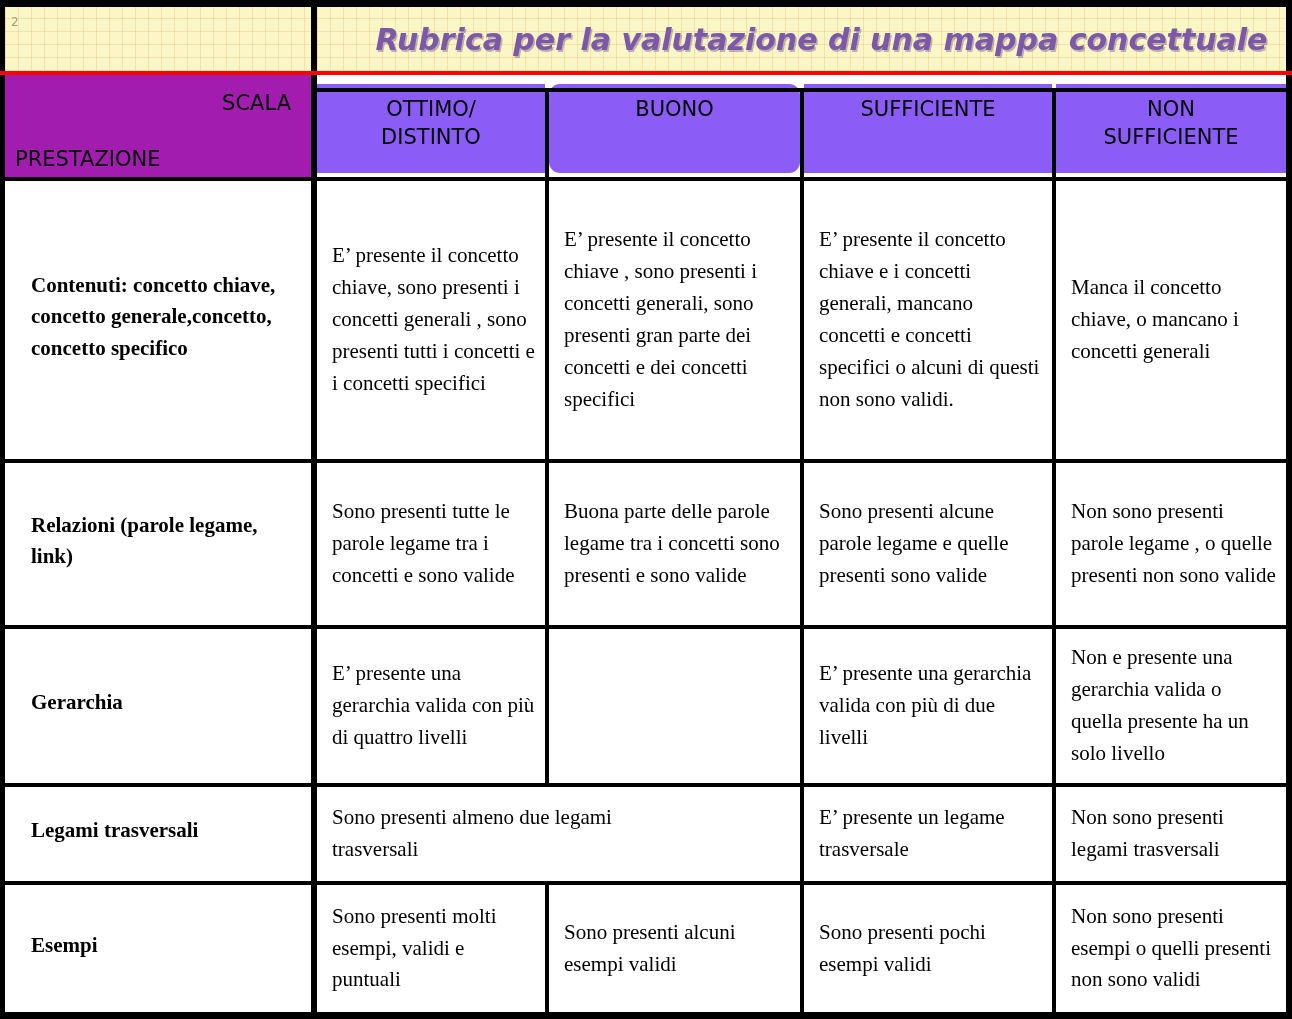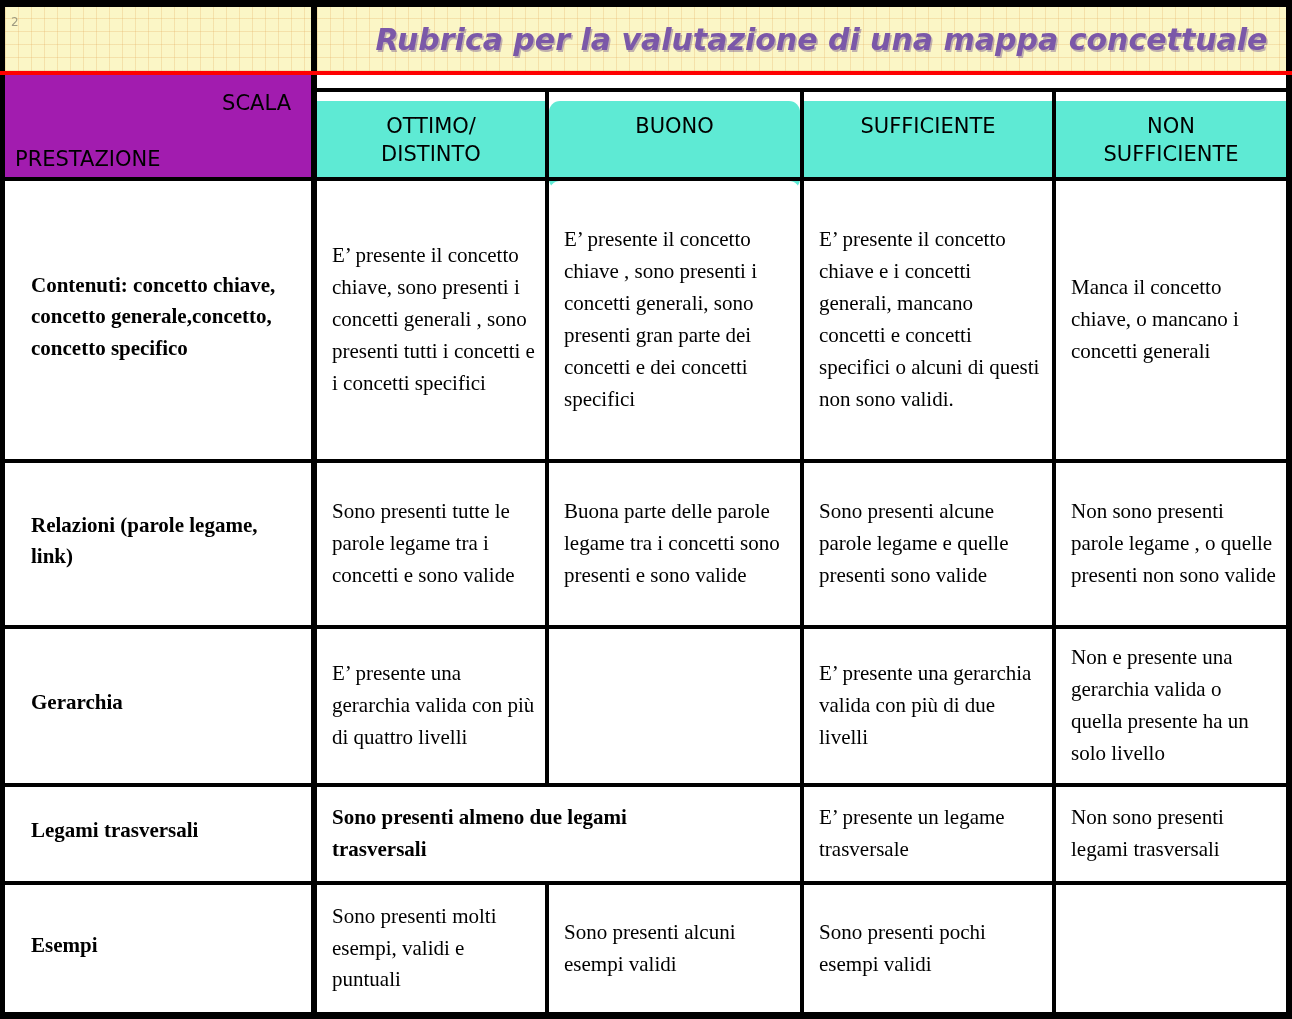--- a/index.html
+++ b/index.html
@@ -50,32 +50,32 @@
   .scala-cell{position:absolute;left:5px;top:75px;width:306px;height:102px;background:#a21caf;}
   .scala-cell .scala{
     position:absolute;top:16px;right:20px;
     font-family:"DejaVu Sans","Liberation Sans",sans-serif;font-size:21px;
   }
   .scala-cell .prestazione{
     position:absolute;bottom:6px;left:10px;
     font-family:"DejaVu Sans","Liberation Sans",sans-serif;font-size:21px;
   }
   .head{
-    position:absolute;top:101px;height:89px;box-sizing:border-box;
+    position:absolute;top:84px;height:89px;box-sizing:border-box;
     display:flex;justify-content:center;align-items:flex-start;padding-top:12px;
     font-family:"DejaVu Sans","Liberation Sans",sans-serif;font-size:21px;
-    text-align:center;white-space:pre-line;line-height:1.32;background:#5eead4;
+    text-align:center;white-space:pre-line;line-height:1.32;background:#8b5cf6;
   }
   
   .c1{left:5px;width:306px;}
   .cc2{left:317px;width:228px;}
   .cc3{left:549px;width:251px;border-radius:11px;}
   .cc4{left:804px;width:248px;}
   .cc5{left:1056px;width:230px;}
-  .cc23{left:317px;width:388px;font-weight:bold;}
+  .cc23{left:317px;width:388px;}
   .r1{top:181px;height:278px;}
   .r2{top:463px;height:162px;}
   .r3{top:629px;height:154px;}
   .r4{top:787px;height:94px;}
   .r5{top:885px;height:127px;}
   
   .cell{
     position:absolute;box-sizing:border-box;display:flex;align-items:center;
     font-size:21px;line-height:1.52;background:#fff;
   }
@@ -124,20 +124,21 @@
 
   <div class="cell label-cell c1 r4">Legami trasversali</div>
   <div class="cell body-cell cc23 r4">Sono presenti almeno due legami trasversali</div>
   <div class="cell body-cell cc4 r4">E’ presente un legame trasversale</div>
   <div class="cell body-cell cc5 r4">Non sono presenti legami trasversali</div>
 
   <div class="cell label-cell c1 r5">Esempi</div>
   <div class="cell body-cell cc2 r5">Sono presenti molti esempi, validi e puntuali</div>
   <div class="cell body-cell cc3 r5">Sono presenti alcuni esempi validi</div>
   <div class="cell body-cell cc4 r5">Sono presenti pochi esempi validi</div>
+  <div class="cell body-cell cc5 r5">Non sono presenti esempi o quelli presenti non sono validi</div>
 
   <div class="bar b-divider"></div>
   <div class="bar b-headtop"></div>
   <div class="bar b-h1"></div>
   <div class="bar b-h2"></div>
   <div class="bar b-h3"></div>
   <div class="bar b-h4"></div>
   <div class="bar b-h5"></div>
   <div class="bar b-v23a"></div>
   <div class="bar b-v23b"></div>

